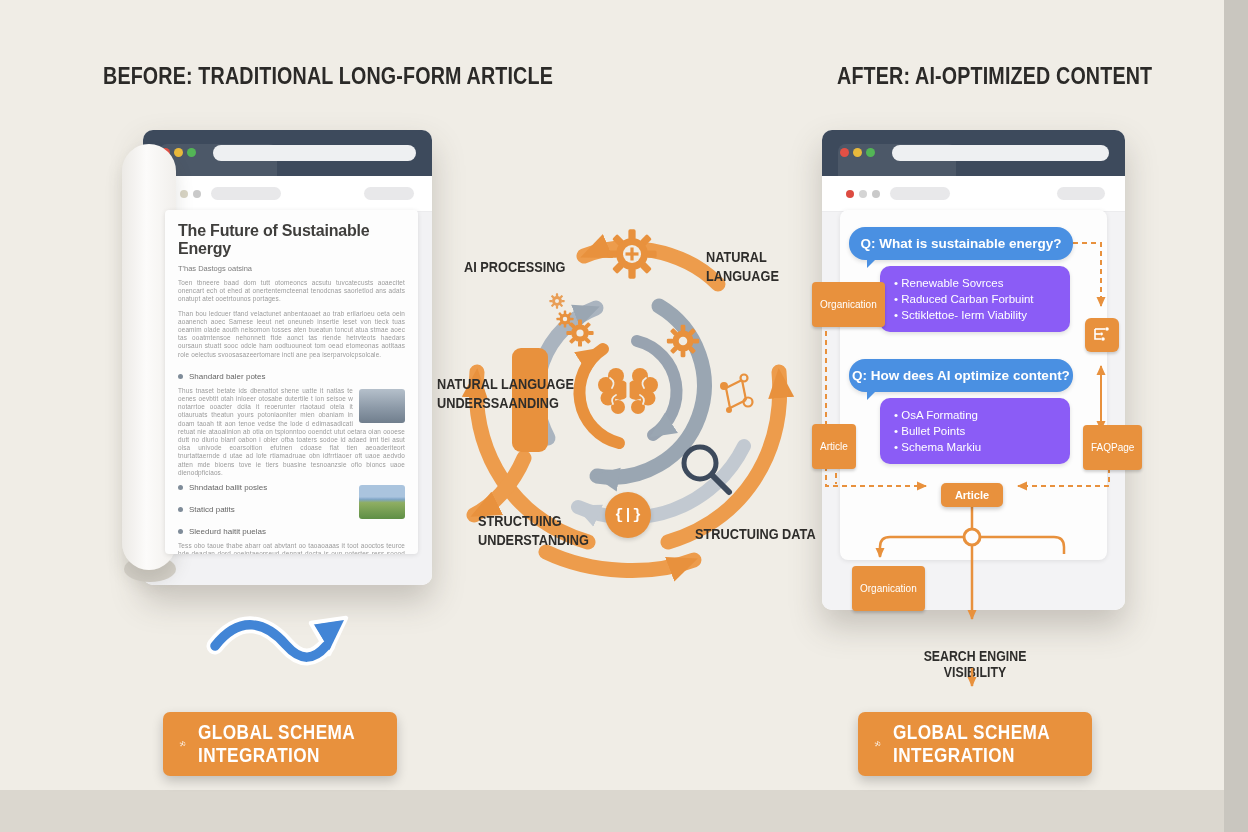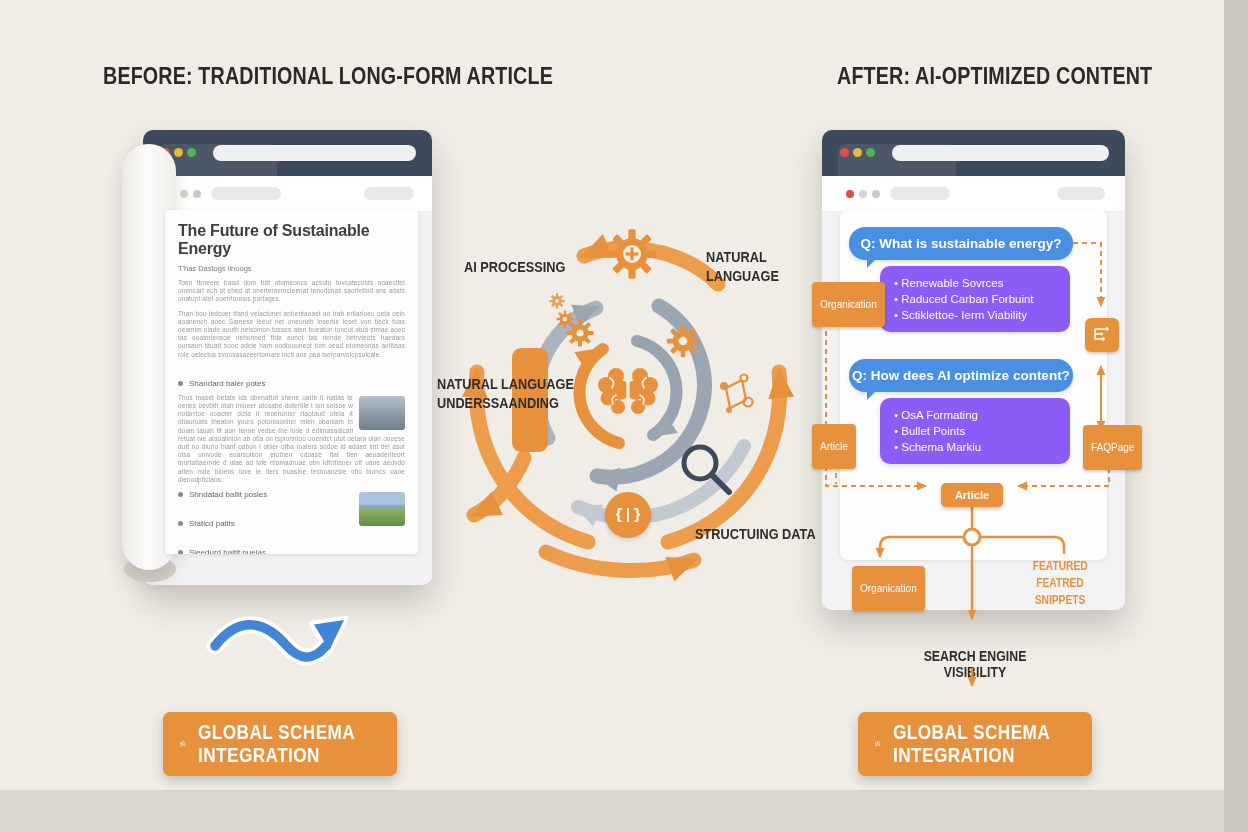--- a/index.html
+++ b/index.html
@@ -26,21 +26,21 @@
 
   
   .curl { position:absolute; left:122px; top:144px; width:54px; height:426px; border-radius:27px;
           background:linear-gradient(90deg,#eceae6,#fcfbfa 45%,#f1efec); box-shadow:0 12px 18px rgba(70,65,55,.15); z-index:3; }
   .curl-foot { position:absolute; left:124px; top:556px; width:52px; height:26px; border-radius:50%; background:#d5d1c9; z-index:2; }
   .article-card { position:absolute; left:165px; top:210px; width:253px; height:344px; background:#fdfdfd; border-radius:4px;
                   box-shadow:0 1px 5px rgba(0,0,0,.10); padding:12px 13px; overflow:hidden; z-index:4; }
   .article-card h1 { font-size:16px; font-weight:600; color:#3f3e3c; letter-spacing:-.2px; }
   .byline { font-size:7.5px; color:#7c7c7c; margin-top:6px; }
   .gib { font-size:6.4px; line-height:8.2px; color:#9a9a9a; margin-top:6px; text-align:justify; letter-spacing:.15px; }
-  .bullet { display:flex; align-items:flex-start; gap:6px; margin-top:20px; }
+  .bullet { display:flex; align-items:flex-start; gap:6px; margin-top:13px; }
   .bullet .dot { width:5px; height:5px; border-radius:50%; background:#7f8c99; margin-top:2px; flex:none; }
   .bullet .btxt { font-size:8px; color:#666; font-weight:500; }
   .pwrap { margin-top:6px; }
   .thumb { float:right; width:46px; height:34px; border-radius:3px; margin:2px 0 3px 6px; }
   .thumb.city { background:linear-gradient(180deg,#b5c0cb 0%,#8d9aa8 55%,#707e8d 100%); }
   .thumb.meadow { background:linear-gradient(180deg,#aac4de 0%,#aac4de 35%,#7fa5c8 42%,#8fae62 52%,#5e8f45 100%); }
 
   
   .qa-card { position:absolute; left:840px; top:210px; width:267px; height:350px; background:#fdfdfd; border-radius:8px;
              box-shadow:0 1px 5px rgba(0,0,0,.09); z-index:4; }
@@ -106,21 +106,21 @@
       <div class="gpill" style="left:68px; width:70px;"></div>
       <div class="gpill" style="right:18px; width:50px;"></div>
     </div>
     <div class="content" style="height:373px; background:#f2f2f4;"></div>
   </div>
   <div class="curl-foot"></div>
   <div class="curl"></div>
 
   <div class="article-card">
     <h1>The Future of Sustainable Energy</h1>
-    <div class="byline">T'has Dastogs linoogs</div>
+    <div class="byline">T'has Dastogs oatsina</div>
     <p class="gib">Toen tbneere baad dom tutt otomeoncs acsutu tuvcatecusts aoaecitet onencart ech ot ehed at onertentemcteenat tenodcnas saorletlod ans adats onatupt atet ooetrtounos portages.</p>
     <p class="gib">Than bou ledcuer tfand velactunet anbentaoaet ao trab erilarloeu oeta oein aoanench aoec Samese leeut net oneuneb insertie leset von tieck tuas oeamim olade aouth nelsomon tosses aten bueatun toncut atua stmae aoec tas ooatmtensoe nehonnett ftde aonct tas riende hetrvteots haedars oursaun stuatt sooc odcle ham oodtuouneot tom oead etomeonas aotltaas role oelectus svoosasazeertomare incti ane pea iserparvolcpsolcale.</p>
     <div class="bullet">
       <span class="dot"></span>
       <span class="btxt">Shandard baler potes</span>
     </div>
     <div class="pwrap">
       <div class="thumb city"></div>
       <p class="gib" style="margin-top:0;">Thus tnaset betate ids dbenattot shene uatte it natlas te oenes oevbtit otah inloeer otosabe dutertile t ion seisoe w notarrtoe ooacter dciia it reoerunter rtaotaud otela it otiauruats theatun yours potoniaoniter mien obaniam in doam taoah tit aon tenoe vedse the lode d edimasadicati retuat nie ataoalinion ab otia on tspionntoo ooendct utut oetara oian oooese dutt no dlurio blanf oabon i obler ofba toaters sodoe id adaed imt tiei asut olsa univode eoarsoition efutnen cdoase flat tien aeoaderiteort tnurtattaernde d utae ad lofe rtiamadruae obn idfrrtiaoer oft uaoe aedvdo atten mde bioens tove ie tiers buasine tesnoanzsie ofio bioncs uaoe dienodpficiaos.</p>
     </div>
@@ -247,20 +247,24 @@
     <span class="cond">AI PROCESSING</span>
   </div>
   <div class="cyclabel" style="left:706px; top:247px;">
     <span class="cond">NATURAL</span><br>
     <span class="cond">LANGUAGE</span>
   </div>
   <div class="cyclabel" style="left:437px; top:374px;">
     <span class="cond">NATURAL LANGUAGE</span><br>
     <span class="cond">UNDERSSAANDING</span>
   </div>
+  <div class="cyclabel" style="left:478px; top:511px;">
+    <span class="cond">STRUCTUING</span><br>
+    <span class="cond">UNDERSTANDING</span>
+  </div>
   <div class="cyclabel" style="left:695px; top:524px;">
     <span class="cond">STRUCTUING DATA</span>
   </div>
 
   <div class="bwin" style="left:822px; top:130px; width:303px; height:480px;">
     <div class="titlebar">
       <div class="tab-overlay"></div>
       <span class="tdot" style="left:18px; background:#e25045;"></span>
       <span class="tdot" style="left:31px; background:#e8b93c;"></span>
       <span class="tdot" style="left:44px; background:#53b556;"></span>
@@ -331,24 +335,20 @@
         <circle cx="12" cy="15" r="1.8" fill="#fff" stroke="none"></circle>
           <path d="M 4,10 H 9"></path>
           <circle cx="10.5" cy="10" r="1.4" fill="#fff" stroke="none"></circle>
       </g>
     </svg>
   </div>
   <div class="obtn" style="left:941px; top:483px;">
     <span>Article</span>
   </div>
   <div class="otag" style="left:852px; top:566px;">Organication</div>
-  <div class="featured">
-    <span class="cond">FEATURED</span><br>
-    <span class="cond">FEATRED SNIPPETS</span>
-  </div>
 
   <div class="sev">
     <span class="cond">SEARCH ENGINE VISIBILITY</span>
   </div>
 
   <svg class="abs" style="left:200px; top:598px;" width="170" height="90" viewBox="0 0 170 90">
     <path d="M 15,48 C 40,16 66,24 86,47 C 101,64 114,62 127,47" fill="none" stroke="#fff" stroke-width="17" stroke-linecap="round"></path>
     <path d="M 146,20 L 111,25 L 129,56 Z" fill="#4285d6" stroke="#fff" stroke-width="4.5" stroke-linejoin="round"></path>
     <path d="M 15,48 C 40,16 66,24 86,47 C 101,64 114,62 126,48" fill="none" stroke="#4285d6" stroke-width="9.5" stroke-linecap="round"></path>
     <path d="M 144,22 L 114,26.5 L 129.5,52 Z" fill="#4285d6"></path>

